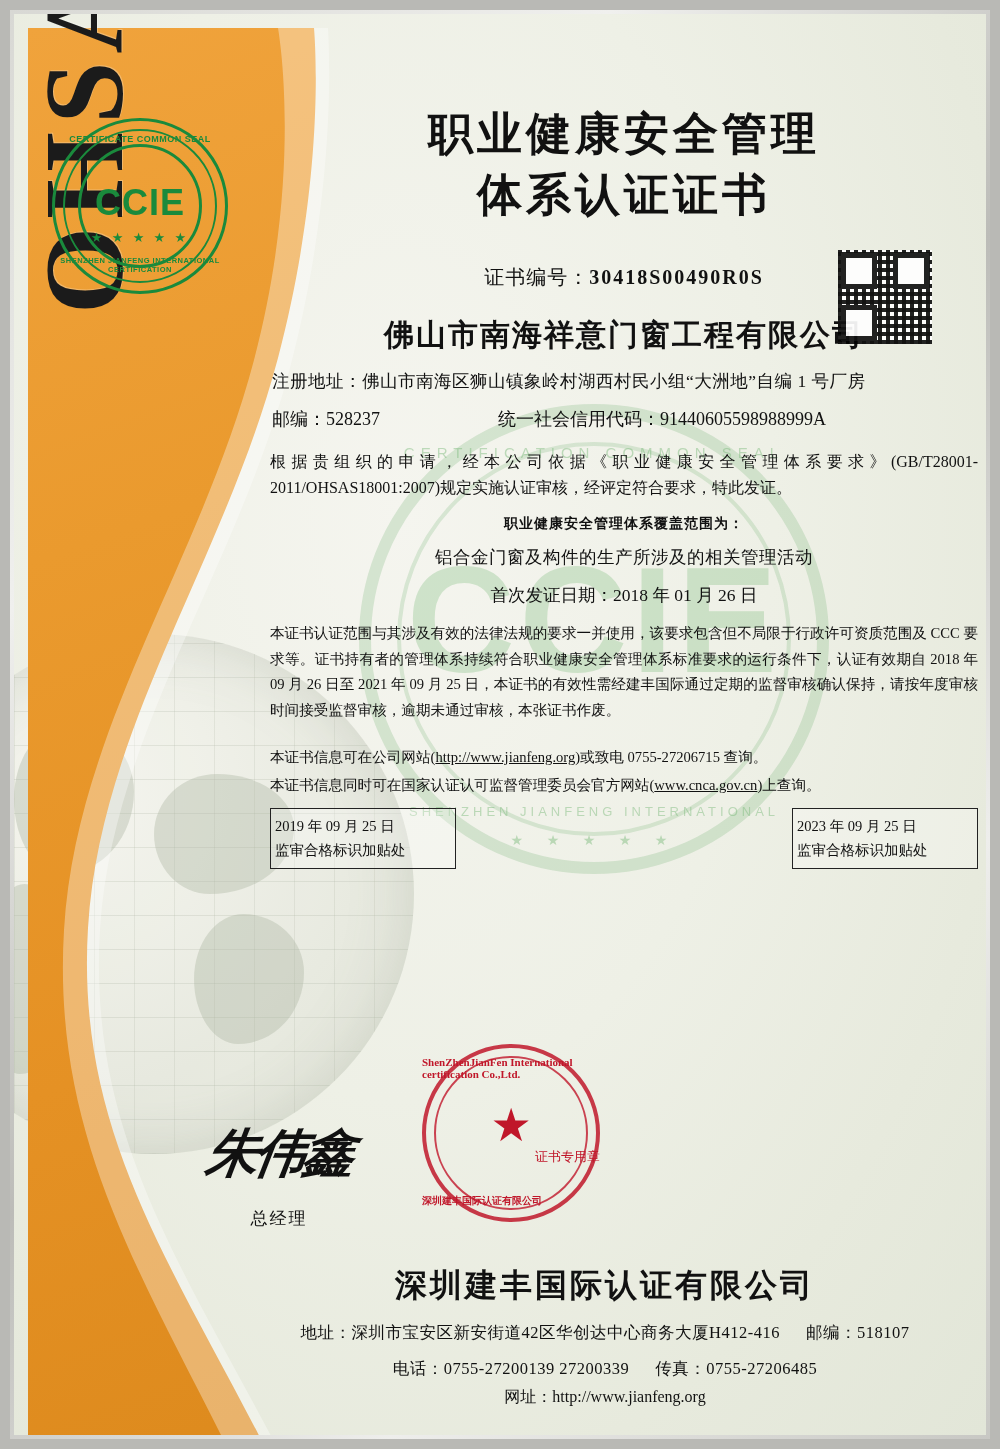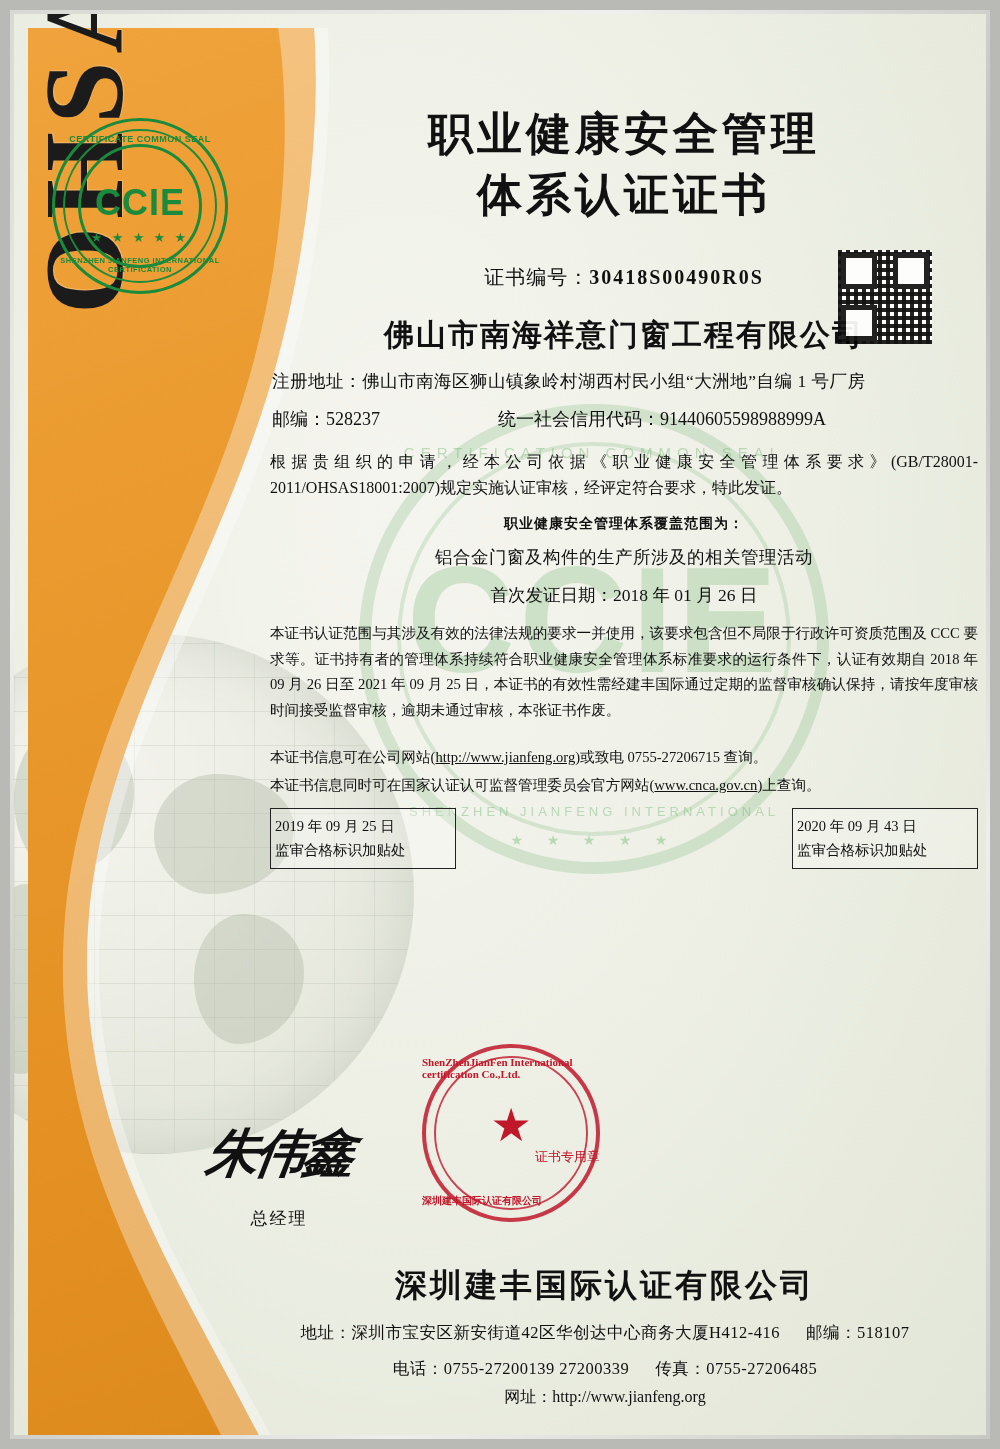--- a/index.html
+++ b/index.html
@@ -332,21 +332,21 @@
       <div class="fine" style="margin-top:2px">
         <span>本证书信息同时可在国家认证认可监督管理委员会官方网站(</span><span class="u">www.cnca.gov.cn</span><span>)上查询。</span>
       </div>
 
       <div class="stamp-boxes">
         <div class="stamp-box">
           <div>2019 年 09 月 25 日</div>
           <div>监审合格标识加贴处</div>
         </div>
         <div class="stamp-box">
-          <div>2020 年 09 月 43 日</div>
+          <div>2023 年 09 月 25 日</div>
           <div>监审合格标识加贴处</div>
         </div>
       </div>
     </div>
 
     <div class="sig">
       <div class="sig-mark">朱伟鑫</div>
       <div class="sig-label">总经理</div>
     </div>
 

